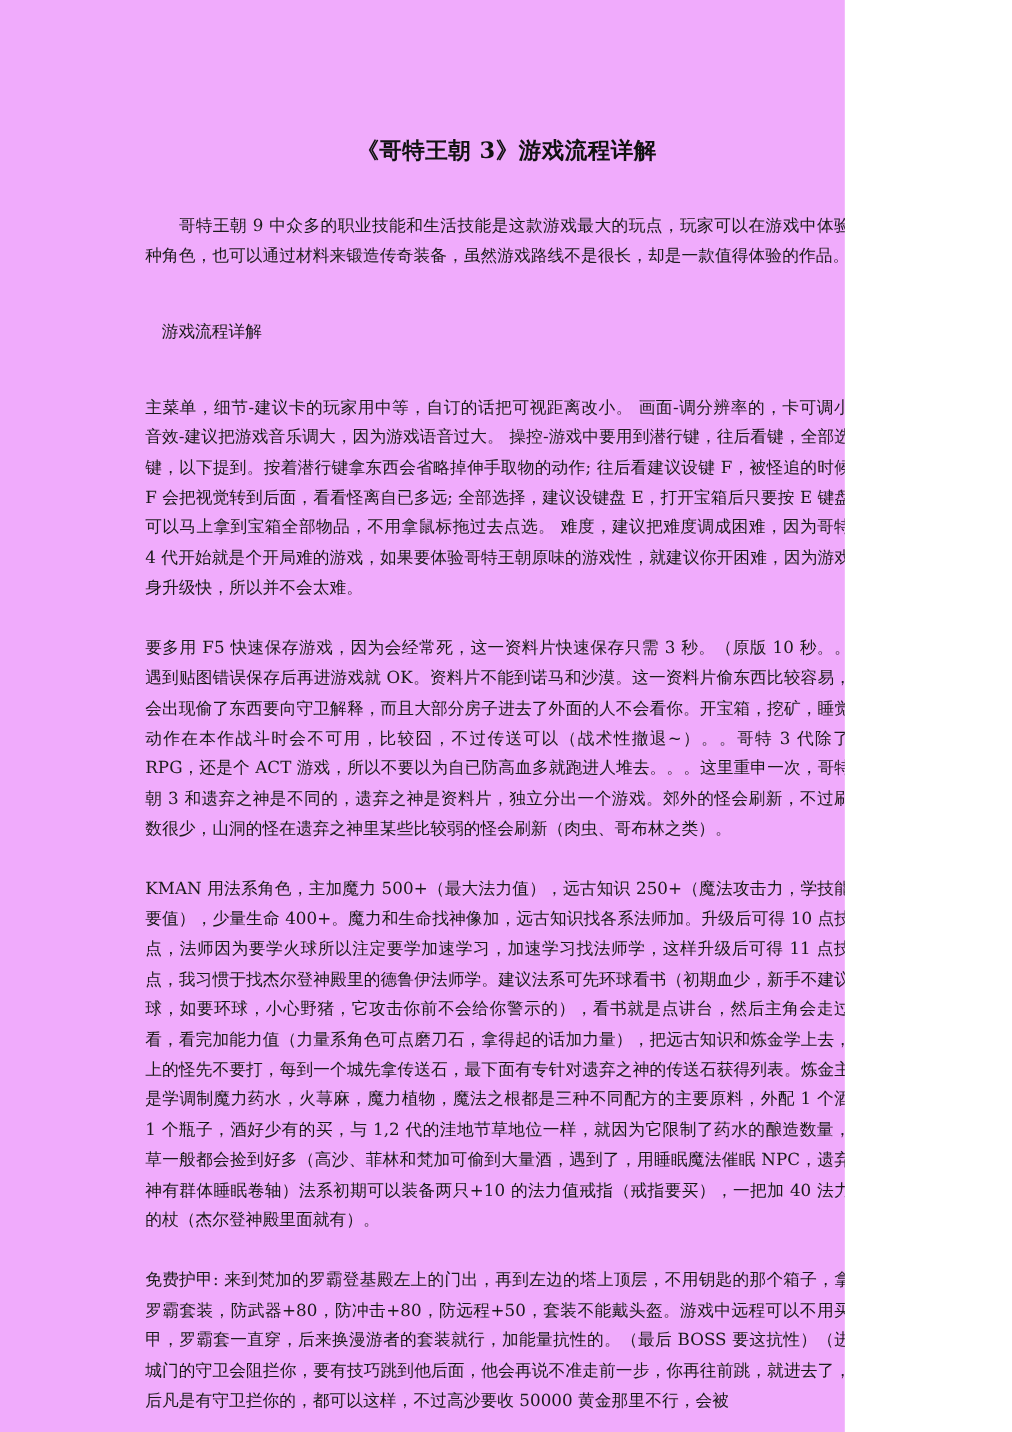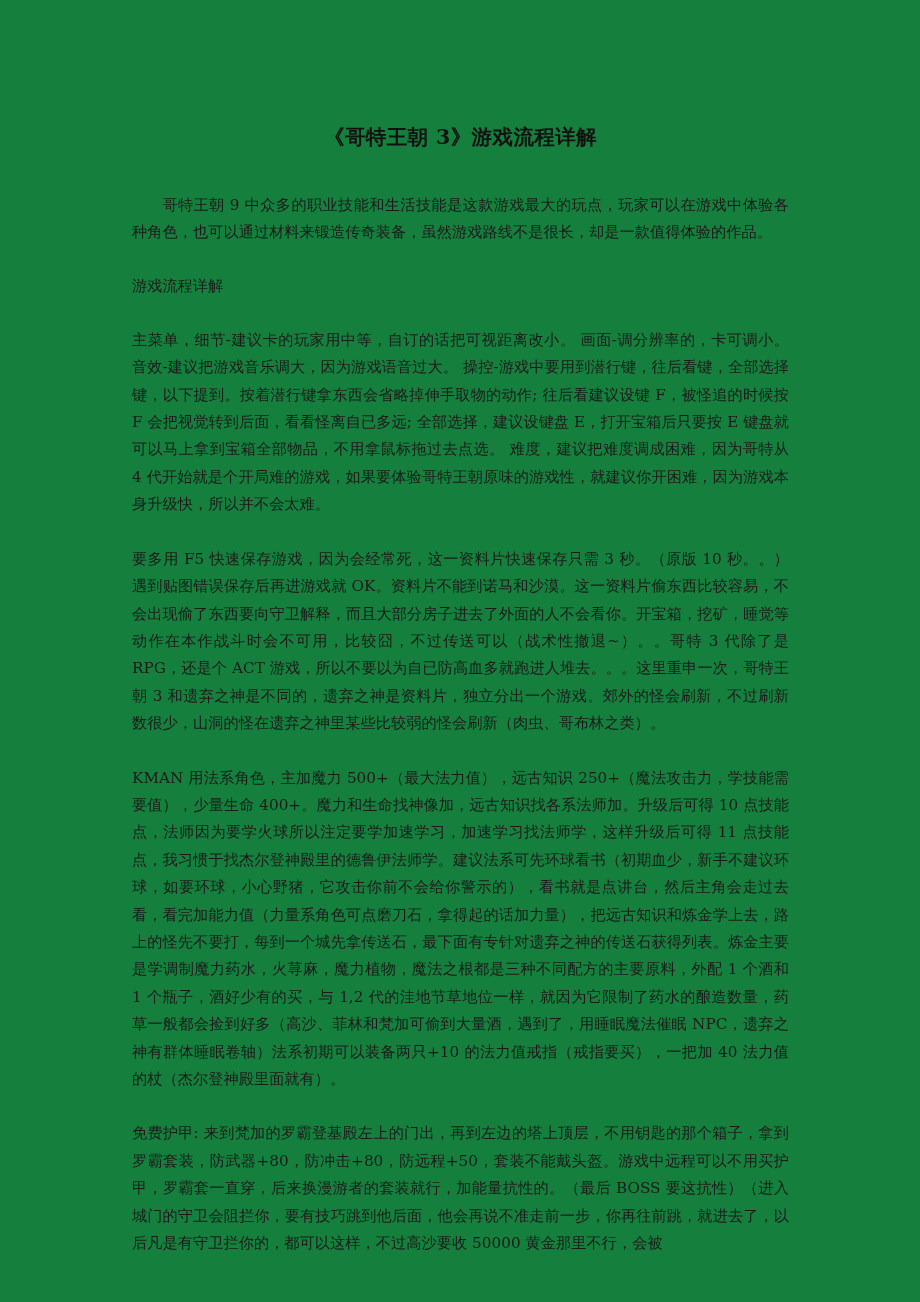--- a/index.html
+++ b/index.html
@@ -7,23 +7,23 @@
     margin: 0;
     padding: 0;
     background: #ffffff;
   }
   body {
     font-family: "DejaVu Serif", "Liberation Serif", serif;
     color: #1a1a1a;
   }
   .page {
     position: relative;
-    width: 920px;
+    width: 768px;
     height: 1302px;
-    background: #15803d;
+    background: #f0abfc;
     overflow: hidden;
     box-sizing: border-box;
   }
   .content {
     position: absolute;
     left: 132px;
     top: 0;
     width: 657px;
   }
   .doc-title {
@@ -46,21 +46,21 @@
     color: #1a1a1a;
     letter-spacing: 0.05px;
   }
   .para.indent {
     text-indent: 2em;
   }
   .gap-title-body { height: 41px; }
   .gap-para { height: 27px; }
   .gap-para-sm { height: 26px; }
   .label-line {
-    margin: 0;
+    margin: 15px;
     font-size: 15.2px;
     line-height: 27.4px;
     text-align: left;
     color: #1a1a1a;
   }
 </style>
 </head>
 <body>
 
 <div class="page">

